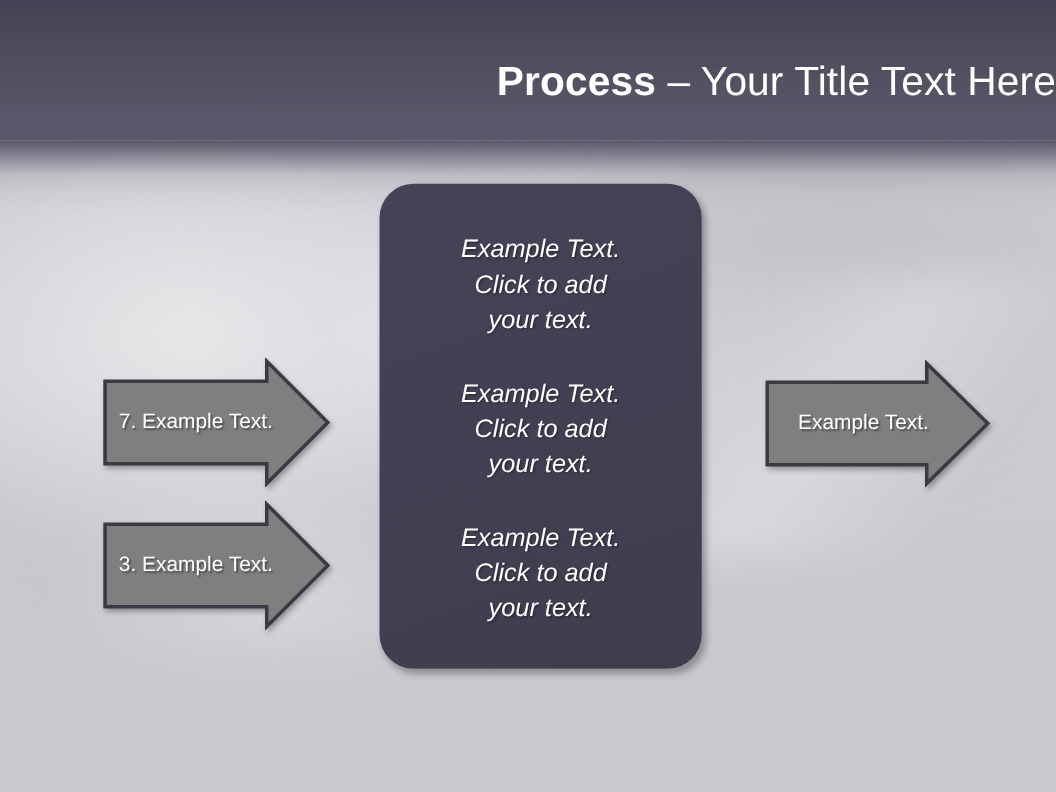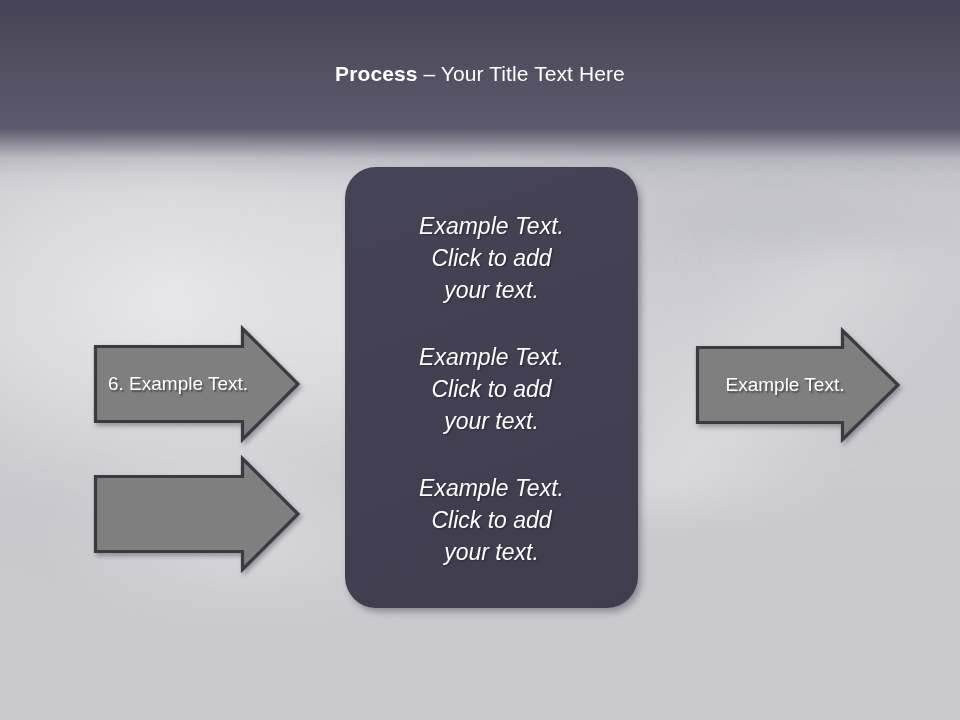--- a/index.html
+++ b/index.html
@@ -110,23 +110,23 @@
         #5b596b 0%,
         #74738233 46%,
         rgba(160,160,174,.10) 72%,
         rgba(200,200,208,0) 100%);
   }
 
   
   .title {
     position: absolute;
     left: 0; right: 0; top: 52px;
-    text-align: center;
+    text-align: right;
     color: #ffffff;
-    font-size: 21px;
+    font-size: 37px;
     line-height: 44px;
     letter-spacing: .1px;
     white-space: pre;
   }
   .title .bold { font-weight: 700; }
   .title .reg  { font-weight: 400; }
 
   
   .arrow {
     position: absolute;
@@ -202,27 +202,28 @@
   <div class="band"></div>
   <div class="band-fade"></div>
 
   <div class="title"><span class="bold">Process</span><span class="reg"> – Your Title Text Here</span></div>
 
 
   <div class="arrow" id="arrow-2">
     <svg width="210" height="118" viewBox="0 0 210 118">
       <path d="M3.5 21.5 H150.5 V3.5 L206 59 L150.5 114.5 V96.5 H3.5 Z" fill="#7f7f7f" stroke="#3a3a42" stroke-width="3.2" stroke-linejoin="miter"></path>
     </svg>
-    <span class="arrow-label">6. Example Text.</span>
+    <span class="arrow-label">7. Example Text.</span>
   </div>
 
   <div class="arrow" id="arrow-3">
     <svg width="210" height="118" viewBox="0 0 210 118">
       <path d="M3.5 21.5 H150.5 V3.5 L206 59 L150.5 114.5 V96.5 H3.5 Z" fill="#7f7f7f" stroke="#3a3a42" stroke-width="3.2" stroke-linejoin="miter"></path>
     </svg>
+    <span class="arrow-label">3. Example Text.</span>
   </div>
 
   <div class="panel">
     <div class="panel-block">Example Text.
 Click  to add
 your text.</div>
     <div class="panel-block">Example Text.
 Click  to add
 your text.</div>
     <div class="panel-block">Example Text.

